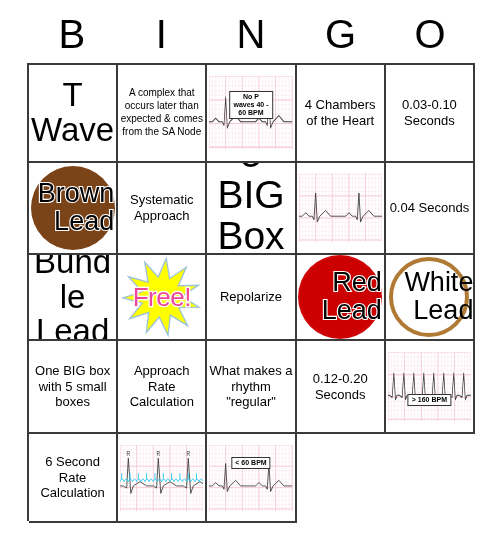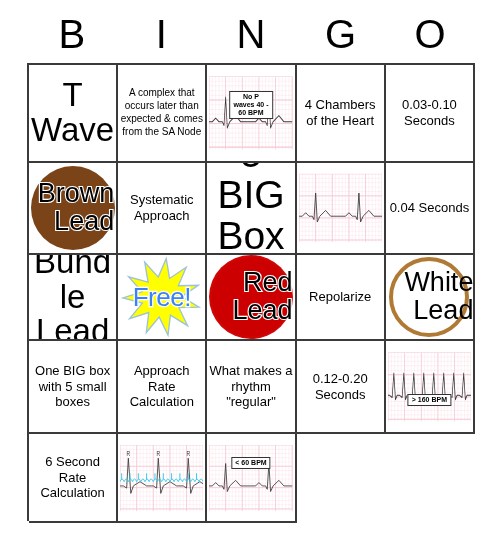--- a/index.html
+++ b/index.html
@@ -114,21 +114,21 @@
 
   
   .star-wrap {
     position: absolute; left:0; top:0; right:0; bottom:0;
     display:flex; align-items:center; justify-content:center;
   }
   .free-label {
     position: absolute;
     z-index: 4;
     font-size: 26px;
-    color: #3b82f6;
+    color: #ec4899;
     -webkit-text-stroke: 2.5px #ffffff;
     paint-order: stroke fill;
     letter-spacing: -0.5px;
   }
 
   
   .ecg {
     position: absolute;
     left: 2px; right: 2px;
     top: 50%;
@@ -305,27 +305,27 @@
       </div>
       <div class="cell">
         <div class="star-wrap">
           <svg viewBox="0 0 100 100" style="width:100%;height:100%">
             <polygon points="55.5,4.3 59.5,27.9 79.3,14.6 69.9,36.6 93.8,36.0 74.0,49.5 94.4,62.0 70.5,62.5 80.9,84.1 60.5,71.6 57.6,95.4 47.1,73.8 31.8,92.3 34.7,68.5 11.9,75.7 27.1,57.3 4.0,51.0 26.8,43.8 10.7,26.0 33.9,32.2 29.9,8.6 46.0,26.3" fill="#ffff00" stroke="#9cc3d8" stroke-width="1.6"></polygon>
           </svg>
         </div>
         <div class="free-label">Free!</div>
       </div>
       <div class="cell">
+        <div class="cell-text t-sm">Repolarize</div>
+      </div>
+      <div class="cell">
         <div class="token-wrap">
           <div class="token-circle token-red"></div>
         </div>
         <div class="token-label" style="position: relative;">Red Lead</div>
-      </div>
-      <div class="cell">
-        <div class="cell-text t-sm">Repolarize</div>
       </div>
       <div class="cell">
         <div class="token-wrap">
           <div class="token-ring"></div>
         </div>
         <div class="token-label plain" style="position: relative; margin-left: 19px;">White Lead</div>
       </div>
       <div class="cell">
         <div class="cell-text t-sm">One BIG box with 5 small boxes</div>
       </div>

